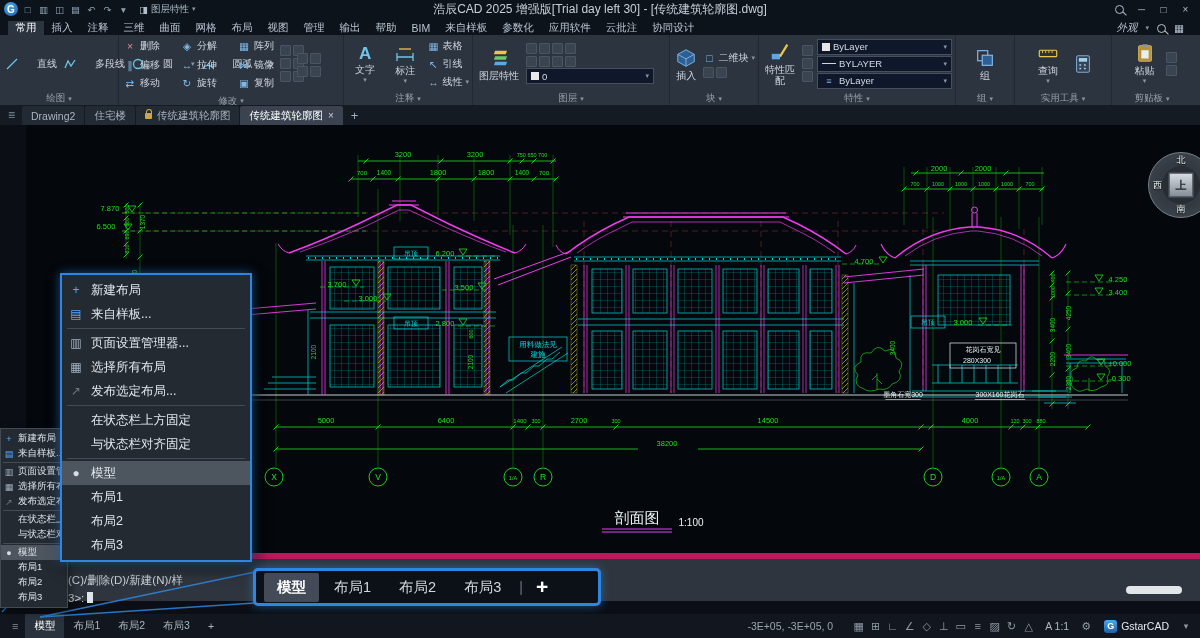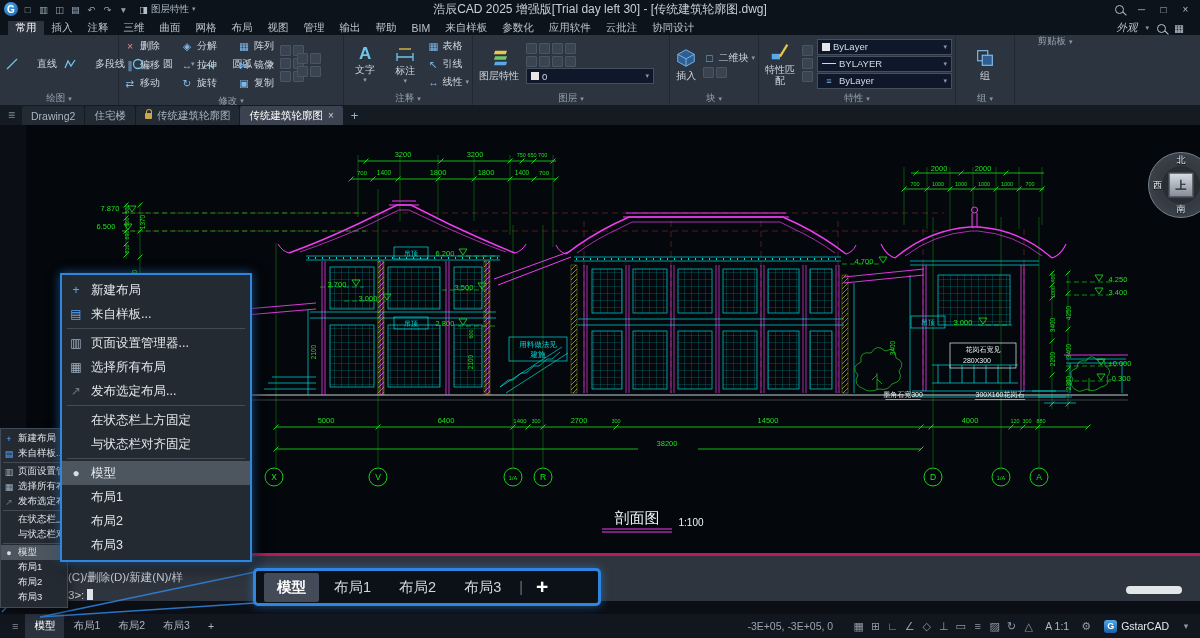--- a/index.html
+++ b/index.html
@@ -112,21 +112,21 @@
   .bcallout{position:absolute;left:253px;top:568px;width:348px;height:38px;background:#0c1117;
             border:3px solid #2f86e0;border-radius:5px;box-shadow:0 0 10px rgba(47,134,224,.55);
             display:flex;align-items:center;padding:0 8px;gap:2px;z-index:30;box-sizing:border-box;}
   .bc-tab{padding:5px 13px;font-size:14.5px;color:#d2d8de;white-space:nowrap;}
   .bc-tab.on{background:#424b57;color:#fff;font-weight:bold;border-radius:2px;}
   .bc-div{color:#6b7480;font-size:14px;margin:0 3px;}
   .bc-plus{color:#fff;font-size:21px;font-weight:bold;margin-left:8px;}
 
   
   .cmdline{position:absolute;top:553px;left:0;right:0;height:48px;background:#2f353e;
-           border-top:3px solid #be185d;color:#ccd3d9;font-size:11.5px;z-index:5;box-sizing:border-box;}
+           border-top:6px solid #be185d;color:#ccd3d9;font-size:11.5px;z-index:5;box-sizing:border-box;}
   .cmd-text{position:absolute;left:68px;top:12px;line-height:18px;white-space:nowrap;}
   .caret{display:inline-block;width:6px;height:11px;background:#dfe4e8;margin-left:3px;vertical-align:-1px;}
   .cmd-scroll{position:absolute;right:18px;bottom:7px;width:56px;height:8px;border-radius:4px;background:#e2e6e9;}
 
   
   .statusbar{position:absolute;bottom:0;left:0;right:0;height:24px;background:#12171f;display:flex;
              align-items:center;font-size:10.5px;color:#aeb7c0;padding:0 6px;gap:1px;z-index:6;}
   .st-ham{color:#7f8c99;font-size:11px;padding:0 6px;}
   .st-tab{padding:0 9px;height:100%;display:flex;align-items:center;white-space:nowrap;}
   .st-tab.on{background:#2a323d;color:#fff;}
@@ -450,22 +450,60 @@
             </svg>
           <span>组</span>
           </div>
       </div>
       <div class="plabel">
         <span>组</span>
           <span class="dd">▾</span>
       </div>
     </section>
 
+    <section class="panel" style="width:96px">
+      <div class="pbody" style="justify-content:center">
+        <div class="bbtn" style="width:36px">
+          <svg class="ic22" viewBox="0 0 24 24">
+            <rect x="2.5" y="9" width="19" height="7" rx="1" fill="none" stroke="#e8c84a" stroke-width="1.3"></rect>
+            <path d="M6,9 v3 M9.5,9 v3 M13,9 v3 M16.5,9 v3" stroke="#e8c84a" stroke-width="1"></path>
+            </svg>
+          <span>查询</span>
+          <span class="dd">▾</span>
+          </div>
+        <div class="bbtn" style="width:26px">
+          <svg class="ic22" viewBox="0 0 24 24">
+            <rect x="5" y="3" width="14" height="18" rx="1.5" fill="#3a4350" stroke="#7fb8e8"></rect>
+            <rect x="7.5" y="5.5" width="9" height="4" fill="#9fd0ef"></rect>
+            <path d="M8,13 h2 M13,13 h2 M8,17 h2 M13,17 h2" stroke="#9fd0ef" stroke-width="1.6"></path>
+            </svg>
+          </div>
+      </div>
+      <div class="plabel">
+        <span>实用工具</span>
+          <span class="dd">▾</span>
+      </div>
+    </section>
 
     <section class="panel" style="width:80px;border-right:none">
+      <div class="pbody" style="justify-content:center">
+        <div class="bbtn" style="width:34px">
+          <svg class="ic22" viewBox="0 0 24 24">
+            <rect x="5" y="4" width="14" height="17" rx="1" fill="#b8923a" stroke="#d8b25a"></rect>
+            <rect x="9" y="2.5" width="6" height="3.5" fill="#8a95a0"></rect>
+            <rect x="8" y="9" width="8" height="9" fill="#e8eef2"></rect>
+            </svg>
+          <span>粘贴</span>
+          <span class="dd">▾</span>
+          </div>
+        <div class="ticcol1">
+          <span class="tic"></span>
+            <span class="tic"></span>
+        </div>
+      </div>
       <div class="plabel">
         <span>剪贴板</span>
           <span class="dd">▾</span>
       </div>
     </section>
   </div>
 
   <div class="doctabs">
     <span class="ham">≡</span>
     <div id="doc-tabs" style="display:flex;gap:1px;">

